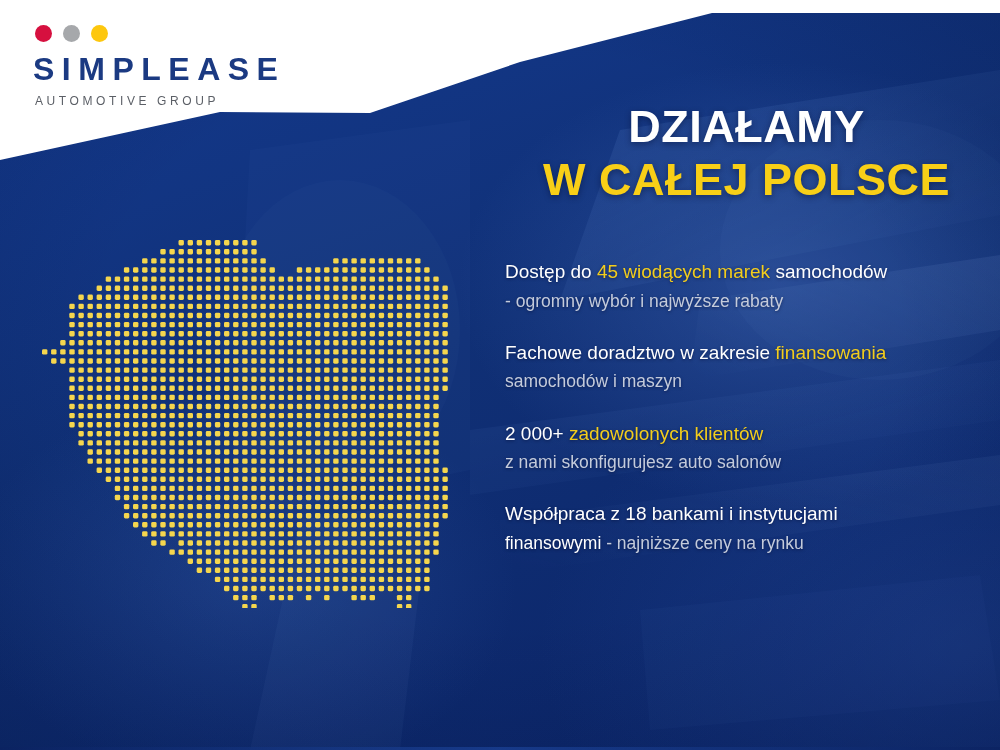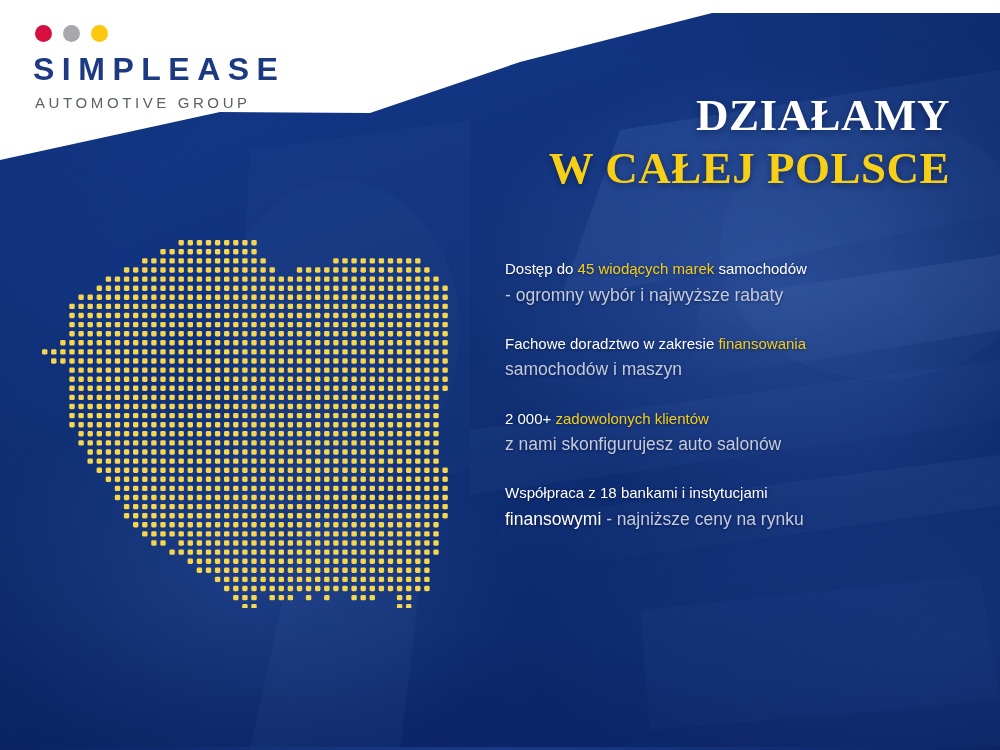--- a/index.html
+++ b/index.html
@@ -37,41 +37,41 @@
   .logo-dots{display:flex;gap:11px;margin-left:4px;margin-bottom:11px;}
   .dot{width:17px;height:17px;border-radius:50%;}
   .dot.red{background:#d6103f;}
   .dot.gray{background:#a6a8ab;}
   .dot.yellow{background:#fdc70e;}
   .logo-word{
     font-size:32px;font-weight:700;color:#1b3a82;letter-spacing:7.5px;
     line-height:1;margin-left:2px;
   }
   .logo-sub{
-    font-size:15px;font-weight:400;color:#5b5f66;letter-spacing:3.6px;
+    font-size:12px;font-weight:400;color:#5b5f66;letter-spacing:3.6px;
     margin-top:9px;margin-left:4px;
   }
 
   
-  .headline{position:absolute;right:50px;top:92px;text-align:right;font-family:Liberation Serif, serif;}
+  .headline{position:absolute;right:50px;top:104px;text-align:center;}
   .headline .l1{
     font-size:45px;font-weight:700;color:#ffffff;letter-spacing:.5px;line-height:1.04;
     text-shadow:0 2px 6px rgba(0,10,45,.45);
   }
   .headline .l2{
     font-size:45px;font-weight:700;color:#f8cf17;letter-spacing:.5px;line-height:1.04;margin-top:6px;
     text-shadow:0 2px 6px rgba(0,10,45,.45);
   }
 
   
   .features{position:absolute;left:505px;top:258px;width:460px;}
   .feature{margin-bottom:25px;}
   .feature:last-child{margin-bottom:0;}
   .f-line1{
-    font-size:15px;color:#ffffff;line-height:1.5;font-weight:400;
+    font-size:19px;color:#ffffff;line-height:1.5;font-weight:400;
     text-shadow:0 1px 3px rgba(0,10,45,.5);
   }
   .f-line2{
     font-size:17.5px;color:#c4cbdb;line-height:1.5;font-weight:400;margin-top:1px;
     text-shadow:0 1px 3px rgba(0,10,45,.5);
   }
   .hl{color:#f3cd1c;}
   .muted{color:#c4cbdb;}
 
   

